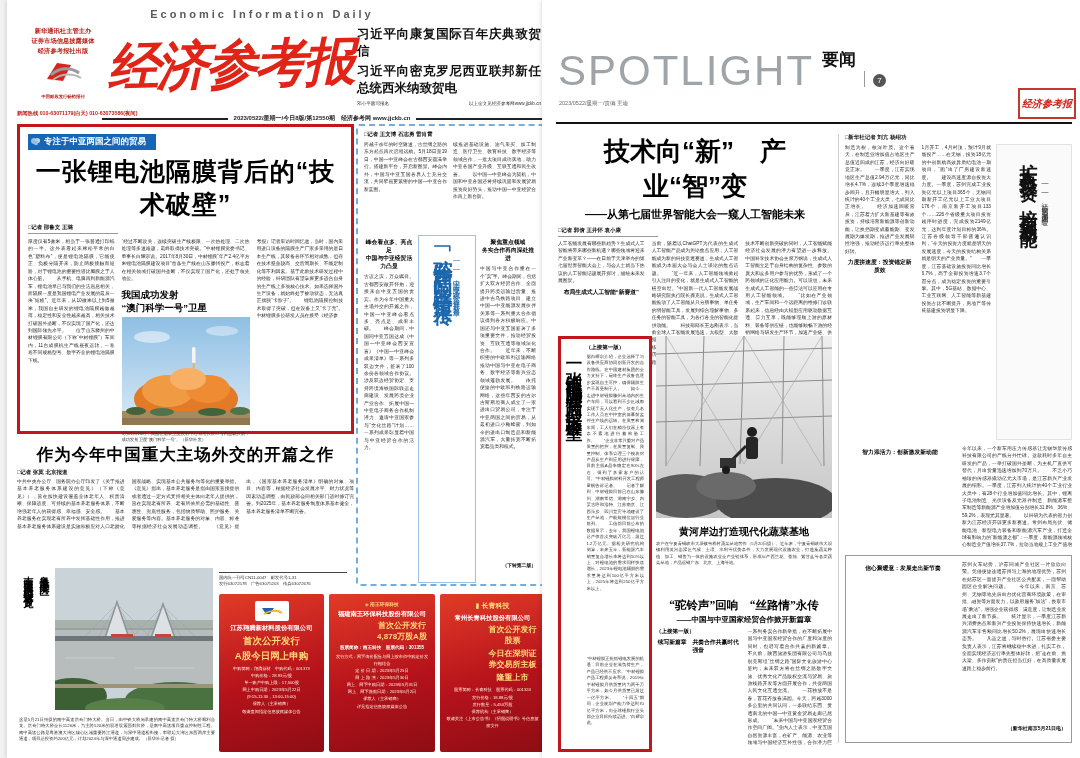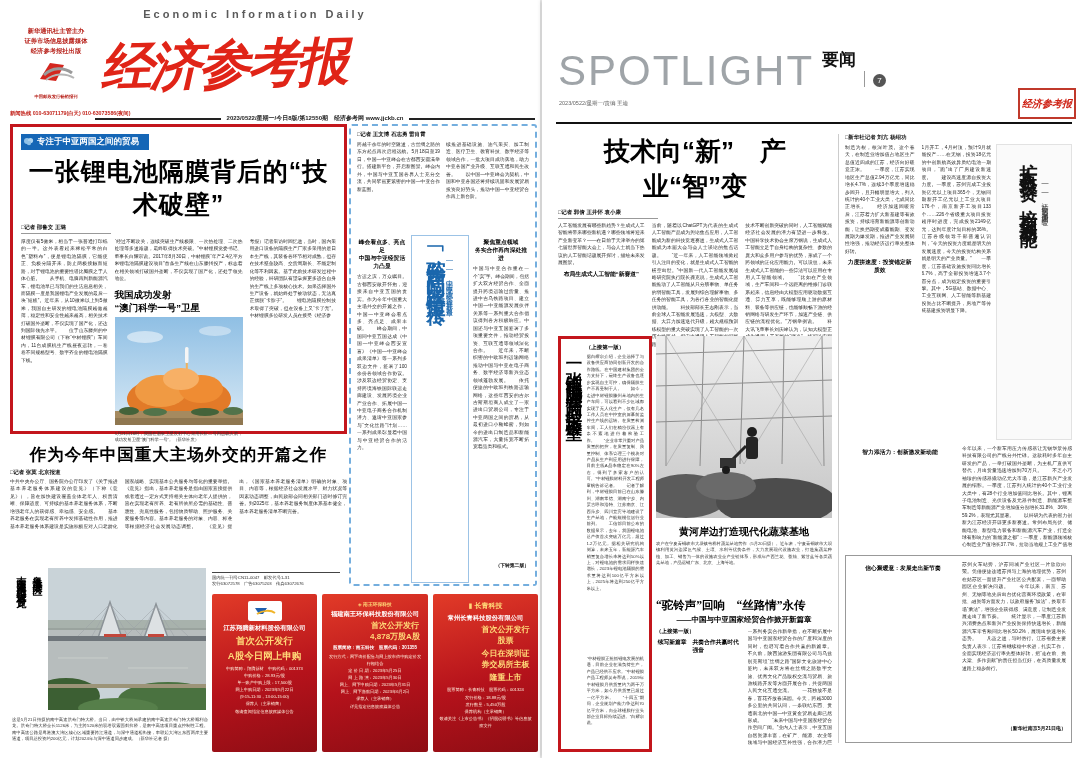--- a/index.html
+++ b/index.html
@@ -1,18 +1,18 @@
 <!DOCTYPE html>
 <html><head>
 <meta charset="utf-8">
 <style>
   html,body{margin:0;padding:0;background:#e9e9e9;font-family:"Liberation Sans","DejaVu Sans",sans-serif;}
   .spread{position:relative;width:1080px;height:758px;background:#f2f2f2;overflow:hidden;}
   .page{position:absolute;top:0;height:758px;background:#fff;box-shadow:0 0 5px rgba(0,0,0,.18);}
-  .pl{left:0;width:540px;}
+  .pl{left:7px;width:540px;}
   .pr{left:542px;width:538px;}
   .abs{position:absolute;}
   .t{font-size:4.8px;line-height:1.55;text-align:justify;color:#282828;overflow:hidden;}
   .tt{font-size:4.3px;line-height:1.5;text-align:justify;color:#333;overflow:hidden;}
   .cols3{column-count:3;column-gap:7px;}
   .cols2{column-count:2;column-gap:7px;}
   .sh{font-weight:bold;text-align:center;font-size:5.8px;line-height:1.4;margin:3px 0;color:#000;}
   .rep{font-size:5.5px;font-weight:bold;color:#111;}
   .v{writing-mode:vertical-lr;text-orientation:upright;}
   .pre{white-space:pre-line;}
@@ -47,21 +47,21 @@
   .sect{font-size:17px;font-weight:900;color:#111;}
   .badge{width:13px;height:13px;border-radius:50%;background:#555;color:#fff;font-size:8px;display:flex;align-items:center;justify-content:center;}
   .logobox{border:2px solid #c0392b;display:flex;align-items:center;justify-content:center;}
   .logotxt{font-size:10px;font-weight:900;font-style:italic;color:#cf2417;font-family:"Liberation Serif","DejaVu Serif",serif;}
   .techhl{font-size:26px;font-weight:900;text-align:center;letter-spacing:0px;color:#000;}
   .techsub{font-size:11px;font-weight:bold;text-align:center;color:#000;margin-top:3px;}
   .jsvt{font-size:18px;font-weight:900;color:#111;letter-spacing:4px;line-height:1;}
   .jsvs{font-size:7px;color:#333;letter-spacing:2px;padding-top:30px;line-height:1;}
   .redbox2{border:3px solid #c3161c;box-sizing:border-box;padding:5px;}
   .bvt{font-size:16.5px;font-weight:900;color:#000;letter-spacing:4px;line-height:1;}
-  .s2hl{font-size:11.5px;font-weight:900;color:#000;font-family:"Liberation Serif","DejaVu Serif",serif;}
+  .s2hl{font-size:11.5px;font-weight:900;text-align:center;color:#000;font-family:"Liberation Serif","DejaVu Serif",serif;}
   .s2sub{font-size:7.5px;font-weight:bold;text-align:center;color:#000;margin:2px 0 3px;}
   .endnote{font-size:5px;font-weight:bold;text-align:right;color:#000;margin-top:2px;}
   .contnote{font-size:5.5px;font-weight:bold;text-align:center;color:#000;}
   .vegtitle{font-size:10px;font-weight:900;text-align:center;color:#000;margin:3px 0 2px;}
 </style>
 </head>
 <body>
 
 <div class="spread">
 
@@ -77,20 +77,28 @@
           <path d="M6 20 L16 4 L30 6 L22 22 Z" fill="#d4261f"></path>
           <path d="M10 16 C18 8 30 8 38 14" stroke="#9a9a9a" stroke-width="3" fill="none"></path>
           <path d="M12 21 C20 14 32 14 40 19" stroke="#b5b5b5" stroke-width="2" fill="none"></path>
         </svg>
       </div>
       <div style="font-size:4.3px;color:#b8231c;font-weight:bold;">中国邮政发行畅销报刊</div>
     </div>
 
     <div class="abs mast" style="left:100px;top:30px;width:246px;">经济参考报</div>
 
+    <div class="abs" style="left:350px;top:26px;width:184px;">
+      <div class="xh">习近平向康复国际百年庆典致贺信</div>
+      <div class="xh" style="margin-top:3px;">习近平向密克罗尼西亚联邦新任总统西米纳致贺电</div>
+      <div style="display:flex;justify-content:space-between;margin-top:4px;">
+        <span style="font-size:4.6px;color:#333;">邓小平题写报名</span>
+        <span style="font-size:4.6px;color:#333;">以上全文见经济参考网www.jjckb.cn</span>
+      </div>
+    </div>
 
     <div class="abs" style="left:10px;top:110px;width:200px;font-size:5.3px;font-weight:bold;color:#c2221a;">新闻热线 010-63071179(白天) 010-63073586(夜间)</div>
     <div class="abs rule-row" style="left:95px;top:114px;width:440px;">
       <div class="ln"></div>
       <div class="dt">2023/0522/星期一/今日8版/第12550期　经济参考网 www.jjckb.cn</div>
       <div class="ln"></div>
     </div>
 
     <div class="abs leadbox" style="left:10px;top:124px;width:337px;height:310px;">
       <div class="tag">
@@ -270,20 +278,21 @@
       <span class="badge" style="margin-bottom:5px;">7</span>
     </div>
     <div class="abs" style="left:17px;top:100px;font-size:5.5px;color:#666;">2023/0522/星期一/责编 王迪</div>
     <div class="abs logobox" style="left:476px;top:88px;width:54px;height:27px;">
       <span class="logotxt">经济参考报</span>
     </div>
     <div class="abs" style="left:14px;top:122px;width:516px;height:2px;background:#111;"></div>
 
     <div class="abs" style="left:16px;top:134px;width:274px;">
       <div class="techhl">技术向“新”　产业“智”变</div>
+      <div class="techsub">——从第七届世界智能大会一窥人工智能未来</div>
       <div class="rep" style="margin:5px 0 3px;border-bottom:1px solid #999;padding-bottom:2px;width:100px;">□记者 郭倩 王井怀 袁小康</div>
       <div class="cols3" style="height:142px;overflow:hidden;">
         <div class="t">人工智能发展有哪些新趋势？生成式人工智能将带来哪些新机遇？哪些领域将迎来产业新变革？——在日前于天津举办的第七届世界智能大会上，与会人士就当下热议的人工智能话题展开探讨，描绘未来发展图景。</div>
         <div class="sh">布局生成式人工智能“新赛道”</div>
         <div class="t">当前，随着以ChatGPT为代表的生成式人工智能产品成为舆论焦点应用，人工智能成为新的科技竞逐赛道，生成式人工智能成为本届大会与会人士谈论的焦点话题。　　“近一年来，人工智能领域掀起引人注目的变化，就是生成式人工智能的横空出世。”中国新一代人工智能发展战略研究院执行院长龚克说，生成式人工智能推动了人工智能从只分辨事物、单任务的弱智能工具，发展到综合理解事物、多任务的智能工具，为各行各业的智能化提供动能。　　科技部部长王志刚表示，当前全球人工智能发展迅速，大模型、大数据、大算力加速迭代升级，超大规模预训练模型的重大突破实现了人工智能的一次历史性跨越，探索出通用人工智能的可能路径，展现出创新发展的空间巨大。</div>
         <div class="sh">释放产业“智变”动能</div>
         <div class="t">技术不断创新突破的同时，人工智能赋能经济社会发展的潜力有望进一步释放。　　中国科学技术协会主席万钢说，生成式人工智能立足于自身结构的复杂性、参数的庞大和众多用户参与的优势，形成了一个跨领域的泛化应用能力。可以设想，未来生成式人工智能的一些算法可以应用在专用人工智能领域。　　“比如在产业领域，生产车间和一个远距离的维修门诊联系起来，信息经由大模型应用驱动数据互通、算力互享，既能够理顺上游的原材料、装备等供应链，也能够顺畅下游的经销网络与研发生产环节，加速产业链、供应链的流程优化。”万钢举例说。　　科大讯飞董事长刘庆峰认为，认知大模型正成为通用人工智能的“曙光”，将可以实现在通用领域的“智慧涌现”。</div>
         <div class="sh">“管”与“促”并重推动健康发展</div>
 
       </div>

